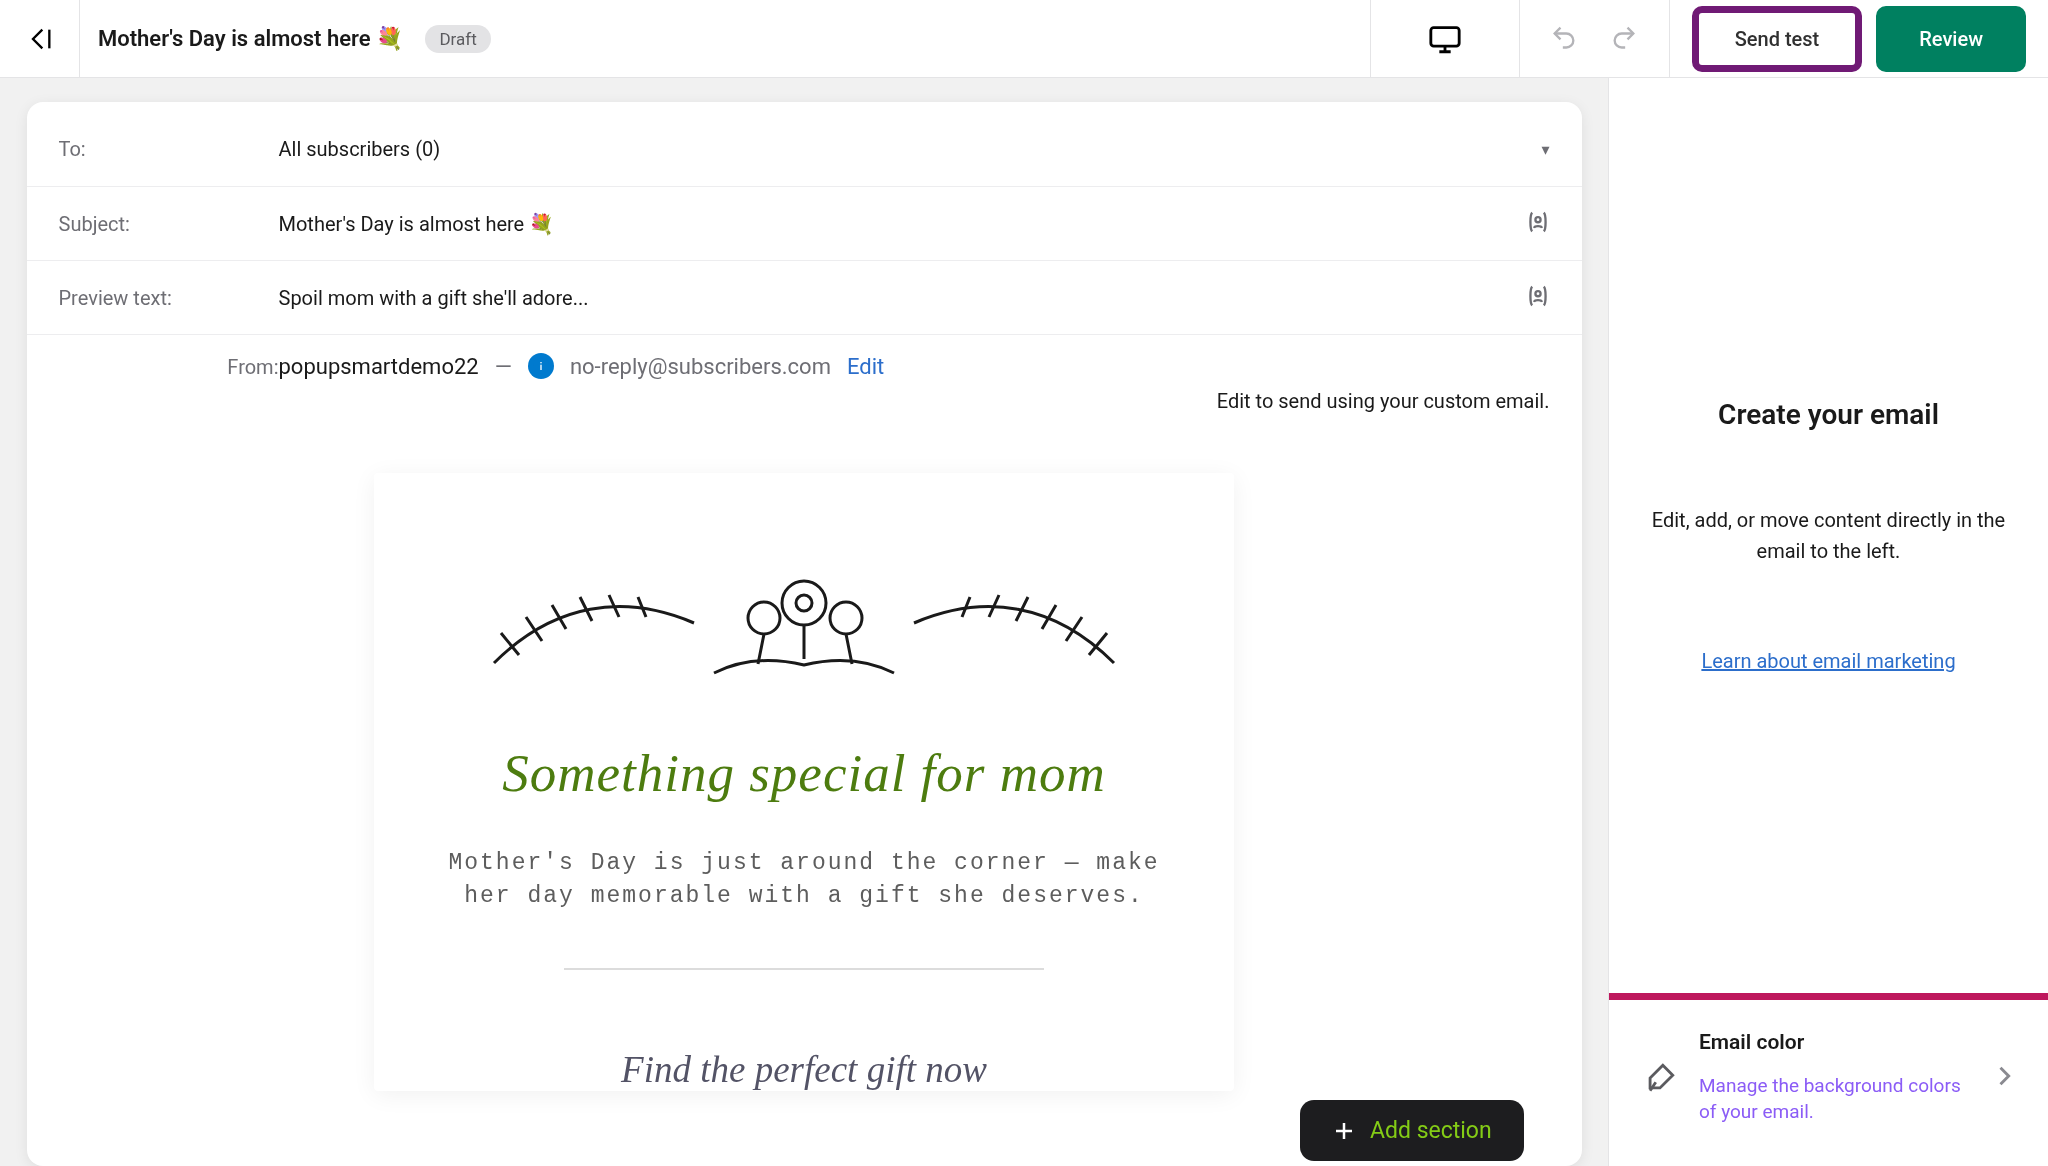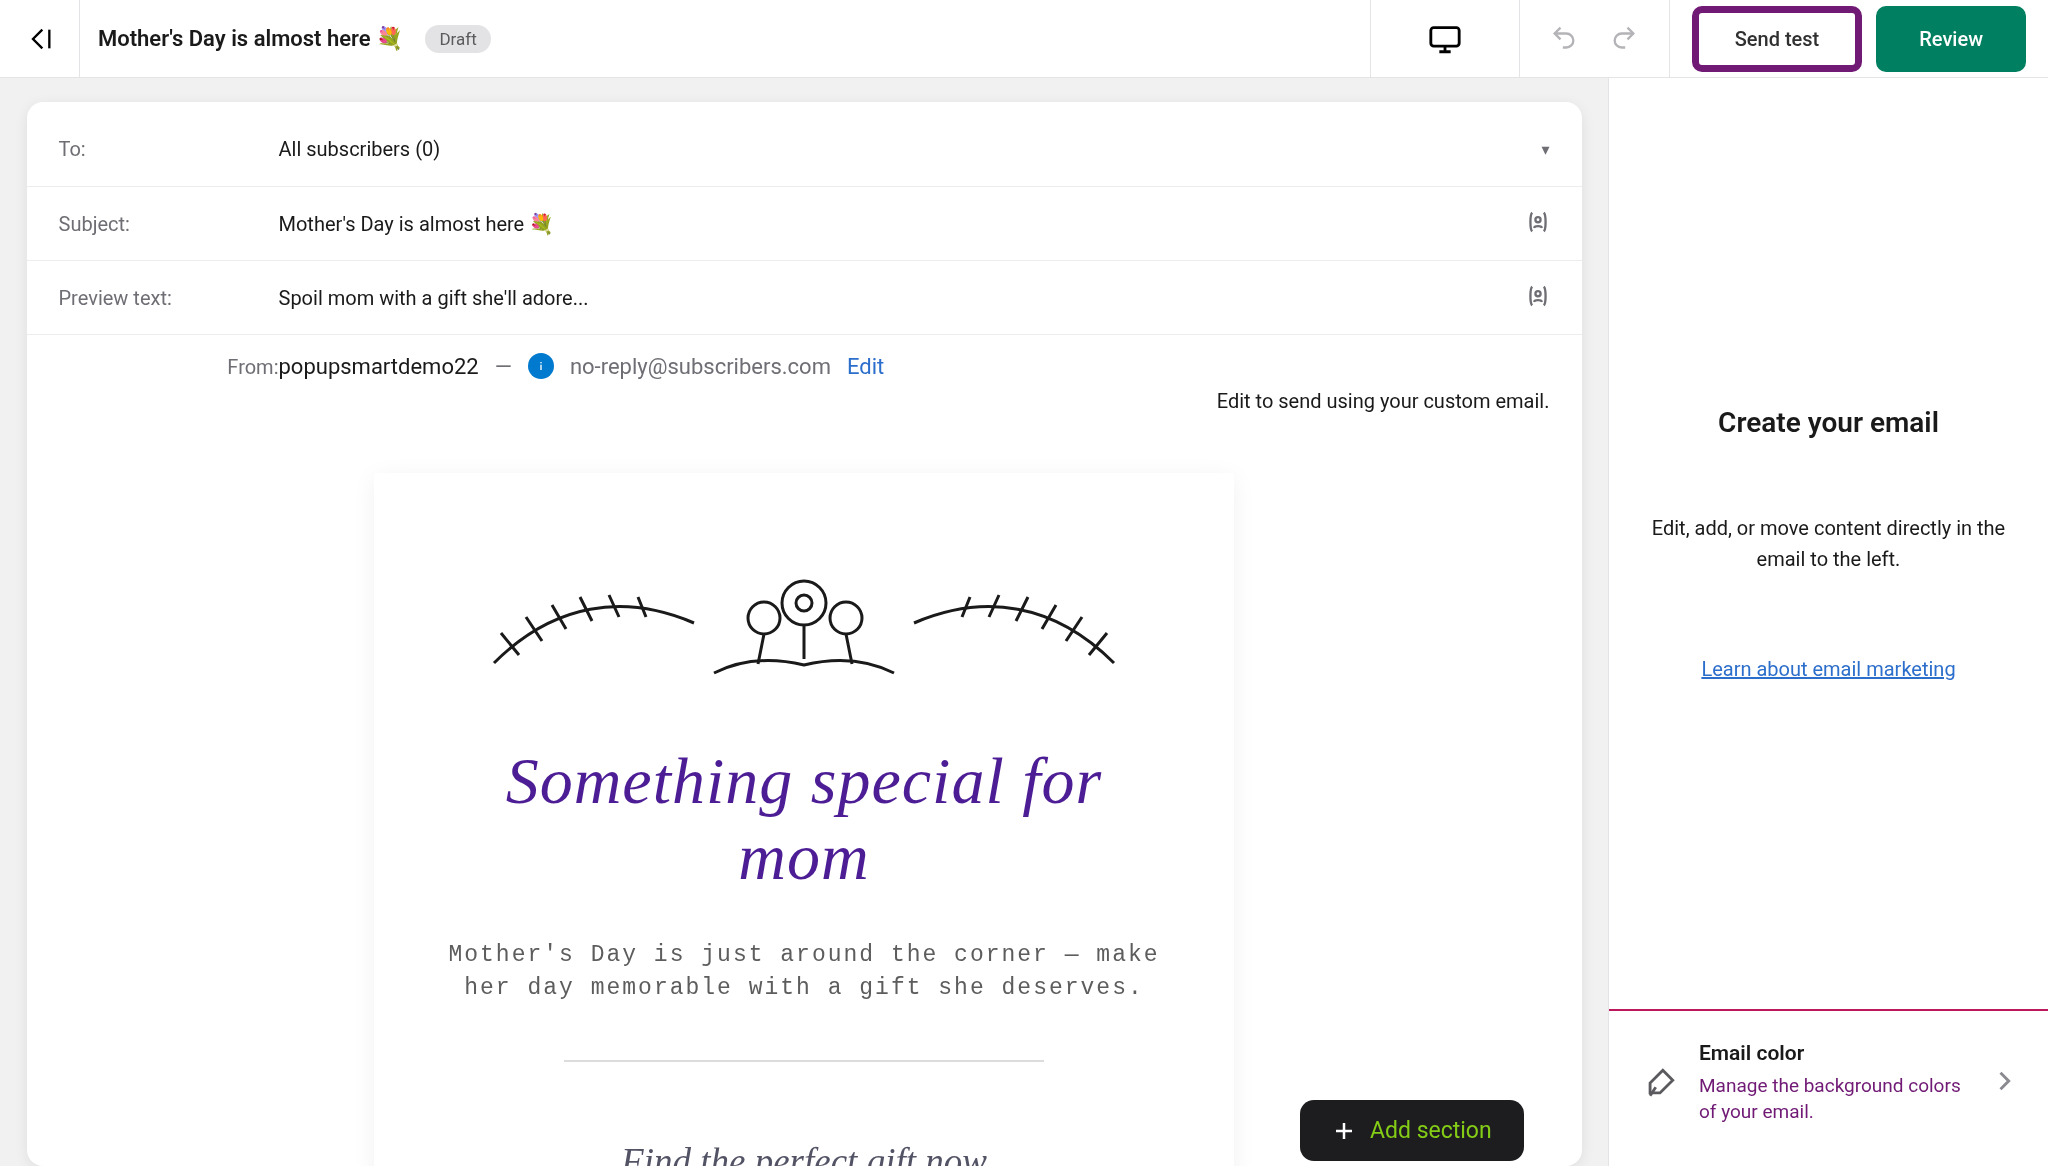--- a/index.html
+++ b/index.html
@@ -172,23 +172,23 @@
     align-items: center;
   }
   .hero-art {
     width: 680px;
     height: 130px;
     margin-bottom: 50px;
   }
   .hero-title {
     font-family: Georgia, "Times New Roman", serif;
     font-style: italic;
-    font-size: 66px;
+    font-size: 53px;
     font-weight: 500;
-    color: #4c1d95;
+    color: #4d7c0f;
     text-align: center;
     letter-spacing: 1px;
   }
   .hero-sub {
     margin-top: 44px;
     font-family: "Courier New", monospace;
     font-size: 23px;
     color: #5d5d5d;
     text-align: center;
     line-height: 1.45;
@@ -233,34 +233,34 @@
     justify-content: center;
     text-align: center;
     padding: 0 40px;
     gap: 48px;
   }
   .side-top h2 { font-size: 28px; font-weight: 600; color:#1a1a1a; }
   .side-top p  { margin-top: 26px; font-size: 20px; color: #1a1a1a; line-height:1.55; }
   .side-top a  { margin-top: 34px; font-size: 20px; color:#2c6ecb; text-decoration: underline; cursor:pointer; }
 
   .side-bottom {
-    border-top: 2px solid #be185d;
+    border-top: 7px solid #be185d;
     display: flex;
     align-items: center;
     gap: 18px;
     padding: 30px 30px 40px;
     cursor: pointer;
   }
   .side-bottom-icon {
     width: 42px; height:42px; display:flex; align-items:center; justify-content:center;
     color:#5b5b5f;
   }
   .side-bottom-text { flex: 1; }
   .side-bottom-text .t1 { font-size: 21px; font-weight: 600; color:#1a1a1a; }
-  .side-bottom-text .t2 { margin-top: 8px; font-size: 19px; color:#701a75; line-height:1.4; }
+  .side-bottom-text .t2 { margin-top: 19px; font-size: 19px; color:#8b5cf6; line-height:1.4; }
 
   
   svg.icon { width: 28px; height: 28px; }
   svg.icon-lg { width: 34px; height: 34px; }
   .muted { color: #b4b4b8; }
 </style>
 </head>
 <body>
 
 <div class="topbar">

